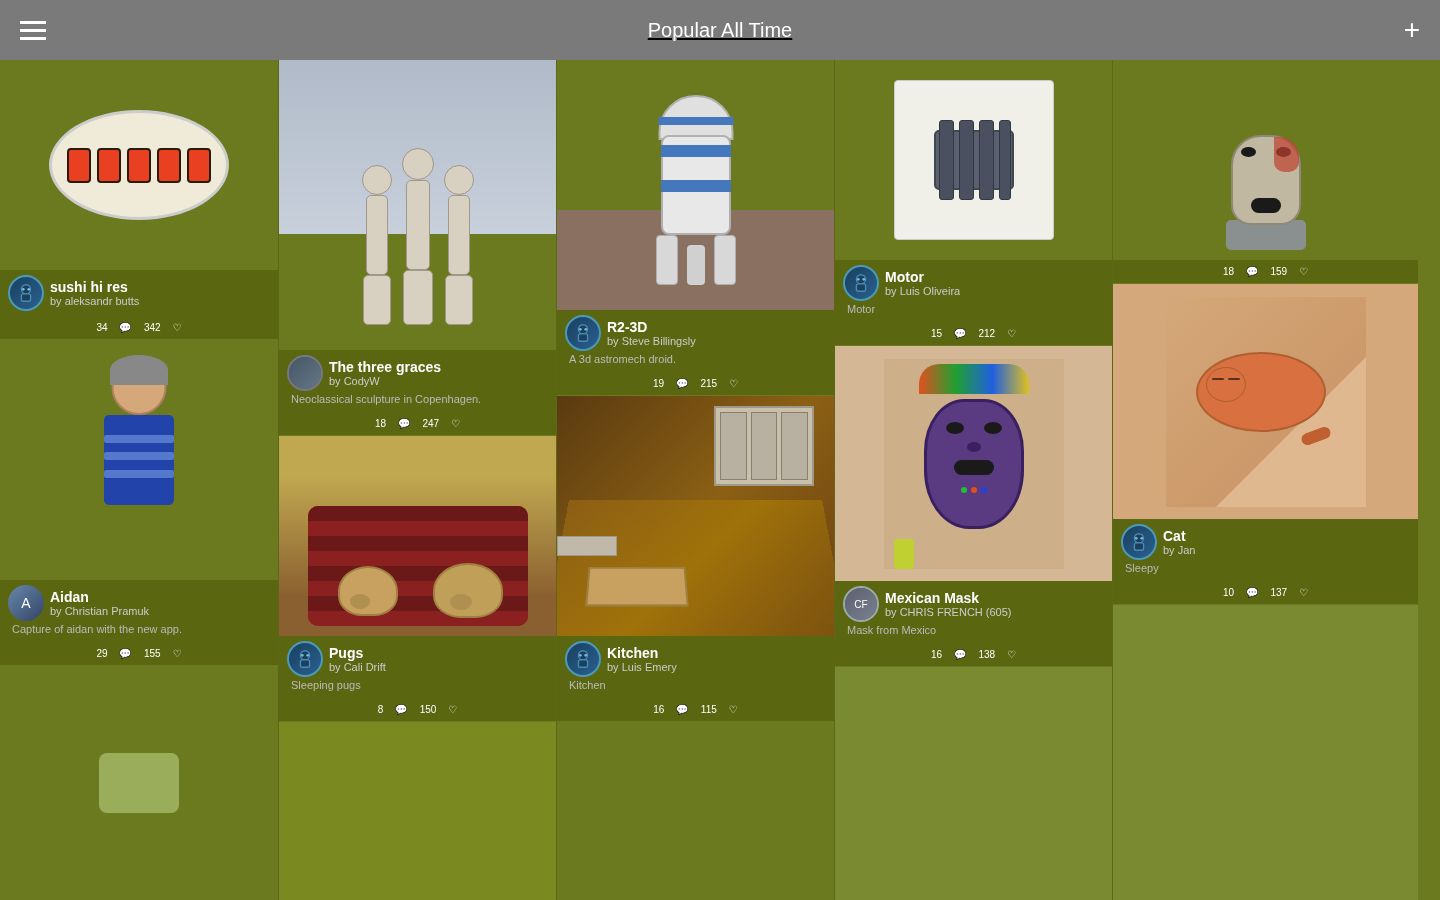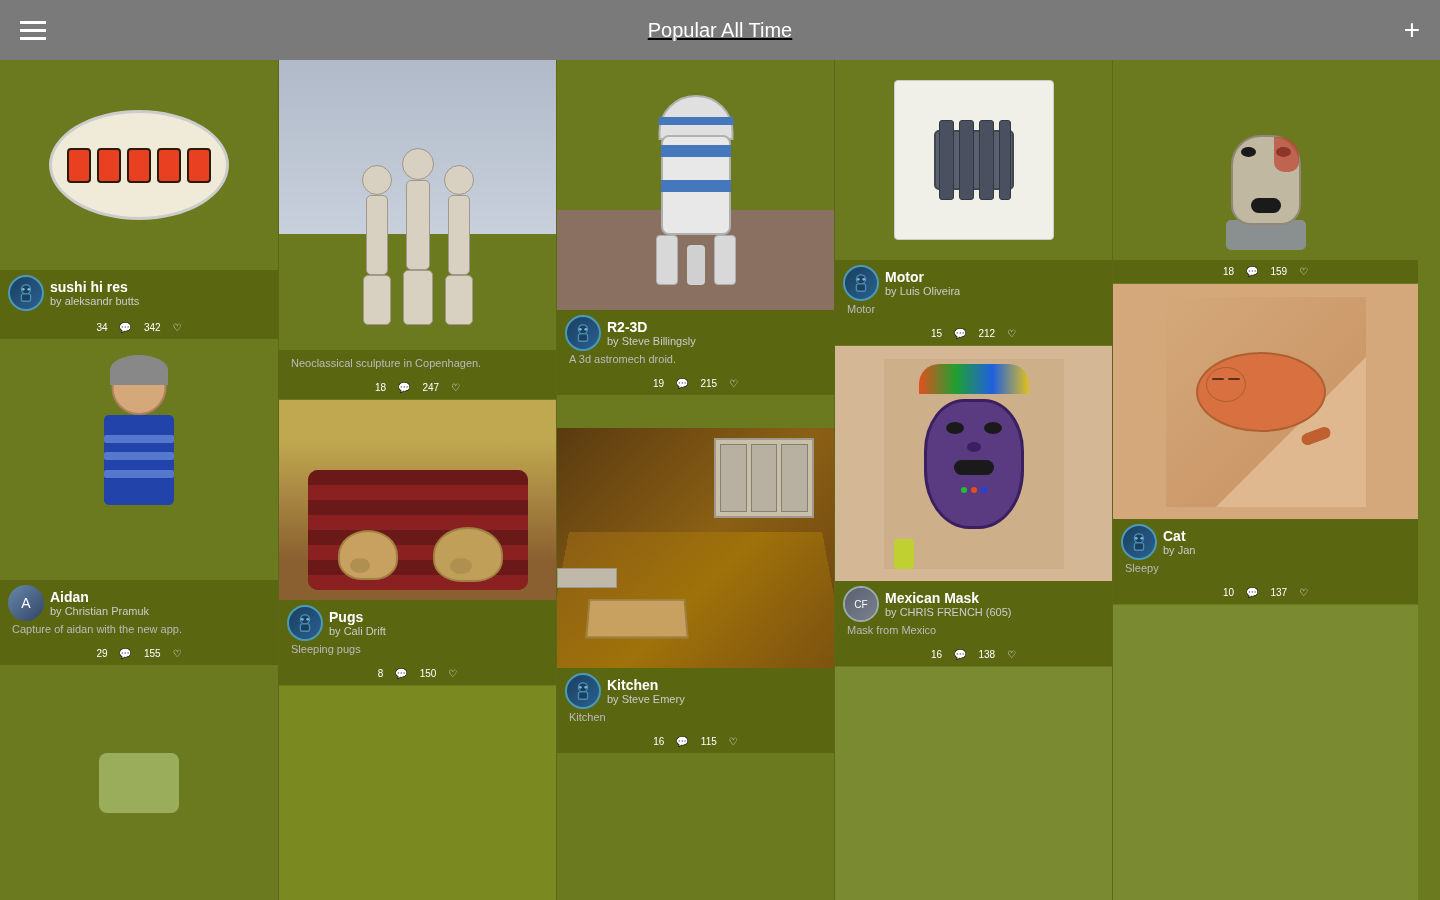--- a/index.html
+++ b/index.html
@@ -236,20 +236,29 @@
             </div>
             <div style="display:flex;flex-direction:column;align-items:center;">
               <div style="width:30px;height:30px;background:#d8d0c0;border-radius:50%;border:1px solid #a0988a;"></div>
               <div style="width:22px;height:80px;background:#d8d0c0;border-radius:5px;border:1px solid #a0988a;"></div>
               <div style="width:28px;height:50px;background:#d8d0c0;border-radius:5px;border:1px solid #a0988a;"></div>
             </div>
           </div>
         </div>
       </div>
       <div class="info-bar">
+        <div class="info-row">
+          <div style="width:36px;height:36px;border-radius:50%;background:#556;flex-shrink:0;border:2px solid #778;overflow:hidden;">
+            <div style="width:100%;height:100%;background:linear-gradient(135deg,#445566,#667788);"></div>
+          </div>
+          <div>
+            <div class="title-text">The three graces</div>
+            <div class="author-text">by CodyW</div>
+          </div>
+        </div>
         <div class="desc-text">Neoclassical sculpture in Copenhagen.</div>
       </div>
       <div class="stats-bar">
         <span>18</span>
         <span>💬</span>
         <span>247</span>
         <span>♡</span>
       </div>
     </div>
 
@@ -293,21 +302,21 @@
         <span>150</span>
         <span>♡</span>
       </div>
     </div>
 
     <div class="tile" style="flex:1; background:#6b7a1e; margin-top:1px; min-height:60px;">
       <div style="width:100%;height:100%;background:#7a8a20;"></div>
     </div>
   </div>
 
-  <div class="col" style="width:278px; flex-shrink:0; border-left:1px solid rgba(0,0,0,0.15);gap:32px;">
+  <div class="col" style="width:278px; flex-shrink:0; border-left:1px solid rgba(0,0,0,0.15);">
 
     <div class="tile">
       <div class="tile-image" style="height:250px; background:linear-gradient(to bottom, #6b7a1e 60%, #8a7060 60%);">
 
         <div style="position:relative;width:140px;height:220px;display:flex;align-items:flex-end;justify-content:center;">
 
           <div style="position:absolute;top:20px;left:50%;transform:translateX(-50%);width:75px;height:45px;background:#e0e0e0;border-radius:37px 37px 0 0;border:2px solid #b0b0b0;"></div>
 
           <div style="position:absolute;top:42px;left:50%;transform:translateX(-50%);width:75px;height:8px;background:#4477bb;"></div>
 
@@ -370,21 +379,21 @@
           <div class="avatar-circle robot-avatar">
             <svg width="22" height="22" viewBox="0 0 24 24">
                 <circle cx="12" cy="8" r="5" fill="#1a4060" stroke="#4a8ab0" stroke-width="1.5"></circle>
                 <rect x="7" y="13" width="10" height="8" rx="2" fill="#1a4060" stroke="#4a8ab0" stroke-width="1.5"></rect>
                 <circle cx="9" cy="8" r="1.5" fill="#7ab8d8"></circle>
                 <circle cx="15" cy="8" r="1.5" fill="#7ab8d8"></circle>
               </svg>
           </div>
           <div>
             <div class="title-text">Kitchen</div>
-            <div class="author-text">by Steve Emery</div>
+            <div class="author-text">by Luis Emery</div>
           </div>
         </div>
         <div class="desc-text">Kitchen</div>
       </div>
       <div class="stats-bar">
         <span>16</span>
         <span>💬</span>
         <span>115</span>
         <span>♡</span>
       </div>

